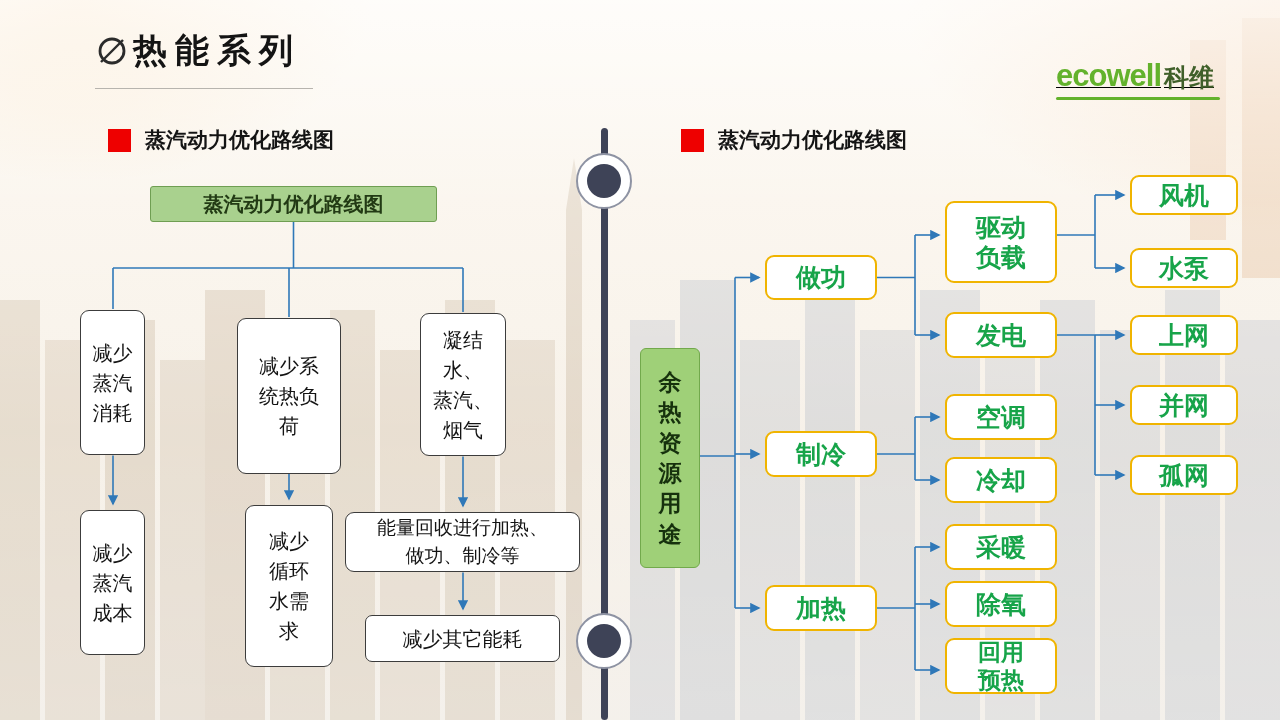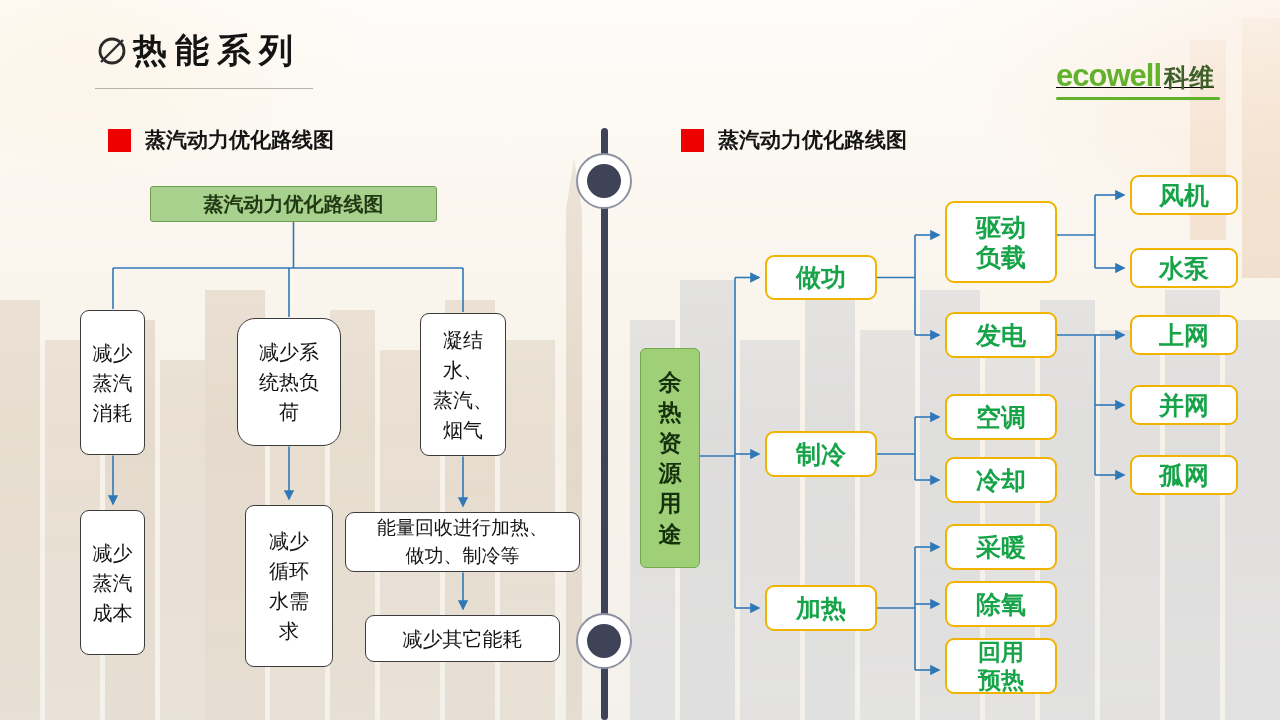--- a/index.html
+++ b/index.html
@@ -39,26 +39,26 @@
   .bullet{width:23px;height:23px;background:#ee0000;flex:0 0 auto;}
   
   .connectors{position:absolute;inset:0;z-index:2;pointer-events:none;}
   
   .node{position:absolute;display:flex;align-items:center;justify-content:center;text-align:center;
     white-space:pre-line;box-sizing:border-box;z-index:4;}
   .wbox{background:#fff;border:1px solid #3c3c3c;border-radius:9px;color:#141414;font-size:20px;line-height:1.5;}
   .root-left{left:150px;top:186px;width:287px;height:36px;background:#a9d18e;border:1px solid #6f9e52;
     border-radius:3px;color:#223a14;font-size:20px;font-weight:600;}
   .n-reduce-steam{left:80px;top:310px;width:65px;height:145px;}
-  .n-reduce-load{left:237px;top:318px;width:104px;height:128px;border-radius:18px;}
+  .n-reduce-load{left:237px;top:318px;width:104px;height:156px;}
   .n-condensate{left:420px;top:313px;width:86px;height:143px;}
   .n-reduce-cost{left:80px;top:510px;width:65px;height:145px;}
   .n-reduce-water{left:245px;top:505px;width:88px;height:162px;}
   .n-recovery{left:345px;top:512px;width:235px;height:60px;font-size:19px;line-height:1.45;}
-  .n-other{left:365px;top:615px;width:195px;height:47px;}
+  .n-other{left:365px;top:615px;width:195px;height:47px;border-radius:7px;}
   .groot-right{left:640px;top:348px;width:60px;height:220px;background:#9fd078;border:1px solid #72a94c;
     border-radius:6px;color:#16310d;font-size:23px;font-weight:700;line-height:1.32;}
   .ybox{background:#fff;border:2px solid #f0b400;border-radius:9px;color:#17a449;font-size:25px;line-height:1.22;font-weight:600;}
   .y-work{left:765px;top:255px;width:112px;height:45px;}
   .y-cooling{left:765px;top:431px;width:112px;height:46px;}
   .y-heating{left:765px;top:585px;width:112px;height:46px;}
   .y-drive{left:945px;top:201px;width:112px;height:82px;text-align:right;}
   .y-power{left:945px;top:312px;width:112px;height:46px;}
   .y-fan{left:1130px;top:175px;width:108px;height:40px;}
   .y-pump{left:1130px;top:248px;width:108px;height:40px;}

